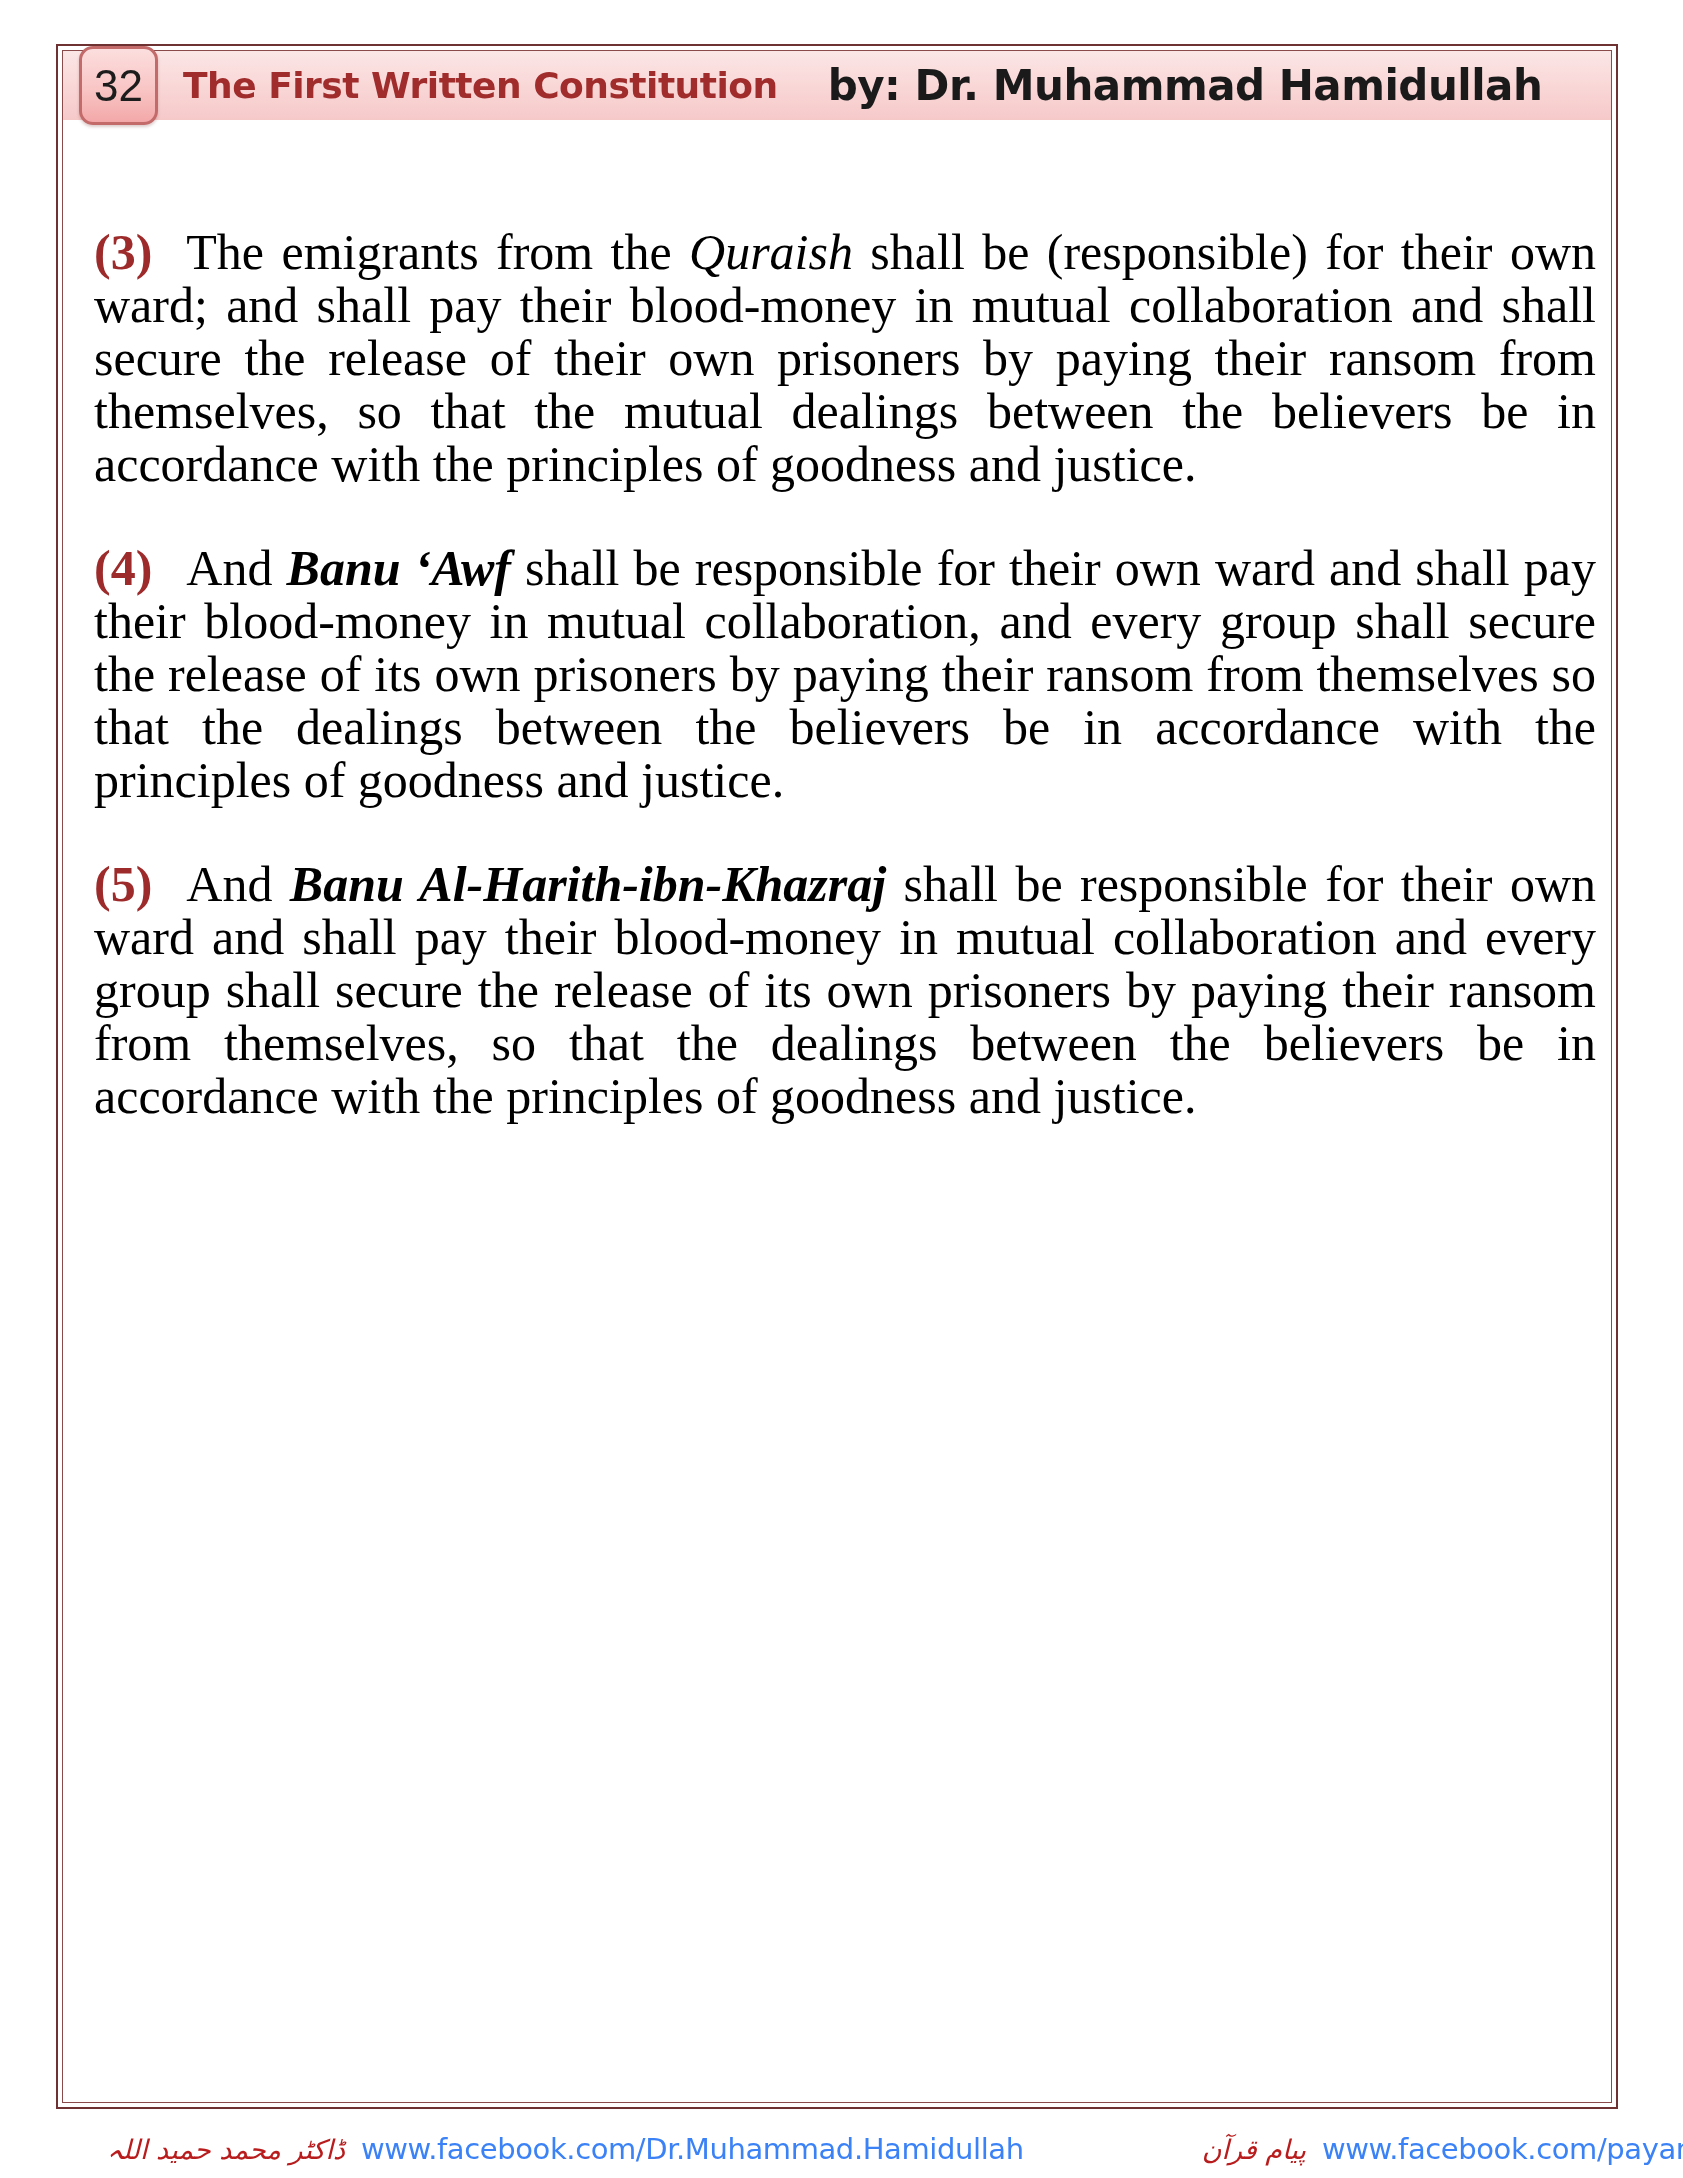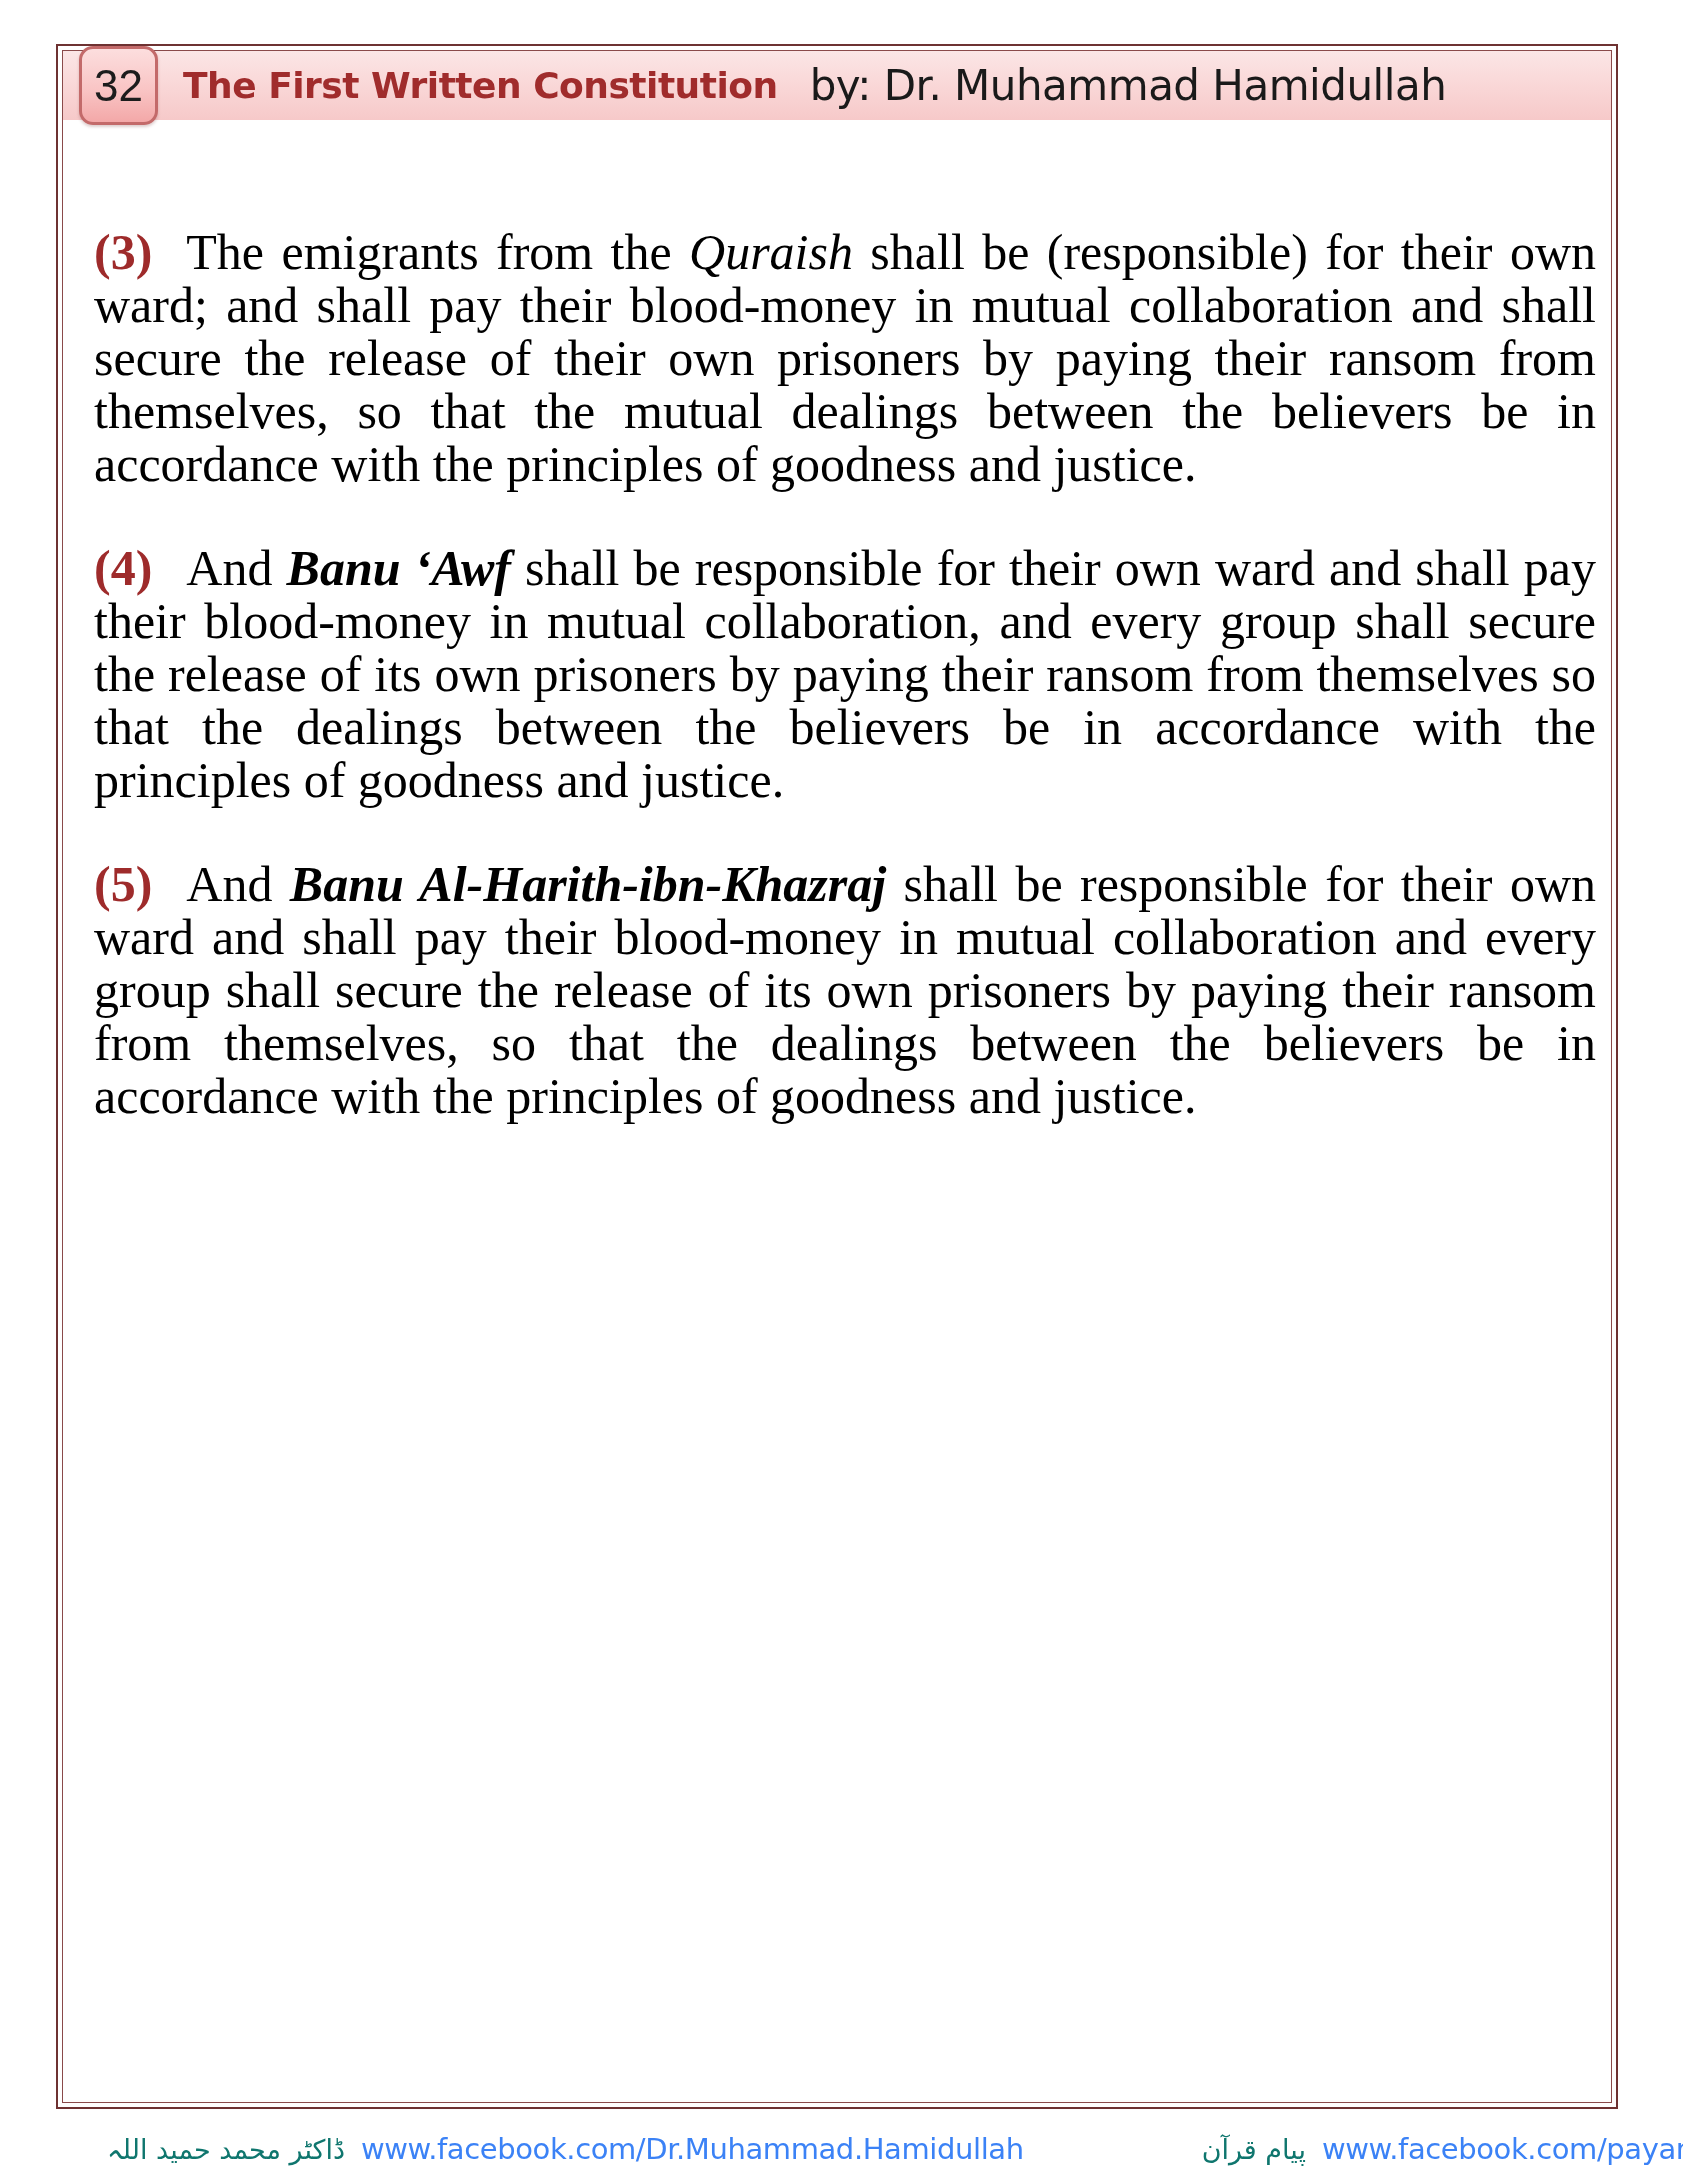--- a/index.html
+++ b/index.html
@@ -71,24 +71,24 @@
     font-family: "DejaVu Sans", "Liberation Sans", sans-serif;
     font-weight: bold;
     font-size: 36px;
     color: #a02c2c;
     margin-left: 25px;
     white-space: nowrap;
     letter-spacing: -0.5px;
   }
   .header-author {
     font-family: "DejaVu Sans", "Liberation Sans", sans-serif;
-    font-weight: normal;
+    font-weight: bold;
     font-size: 42px;
     color: #1a1a1a;
-    margin-left: 32px;
+    margin-left: 50px;
     white-space: nowrap;
     letter-spacing: -0.5px;
     text-align: center;
   }
 
   
   .content {
     position: absolute;
     left: 94px;
     top: 226px;
@@ -125,23 +125,24 @@
   .footer-group {
     display: flex;
     align-items: baseline;
     white-space: nowrap;
   }
   .footer-left  { margin-left: 51px; }
   .footer-right { margin-left: 178px; }
   .urdu {
     font-family: "DejaVu Sans", "Liberation Sans", sans-serif;
     font-size: 27px;
-    color: #0f766e;
+    color: #b91c1c;
     direction: rtl;
     margin-right: 16px;
+    font-style: italic;
   }
   .url {
     font-family: "DejaVu Sans", "Liberation Sans", sans-serif;
     font-size: 29px;
     color: #3b82f6;
     letter-spacing: -0.4px;
   }
 </style>
 </head>
 <body>

